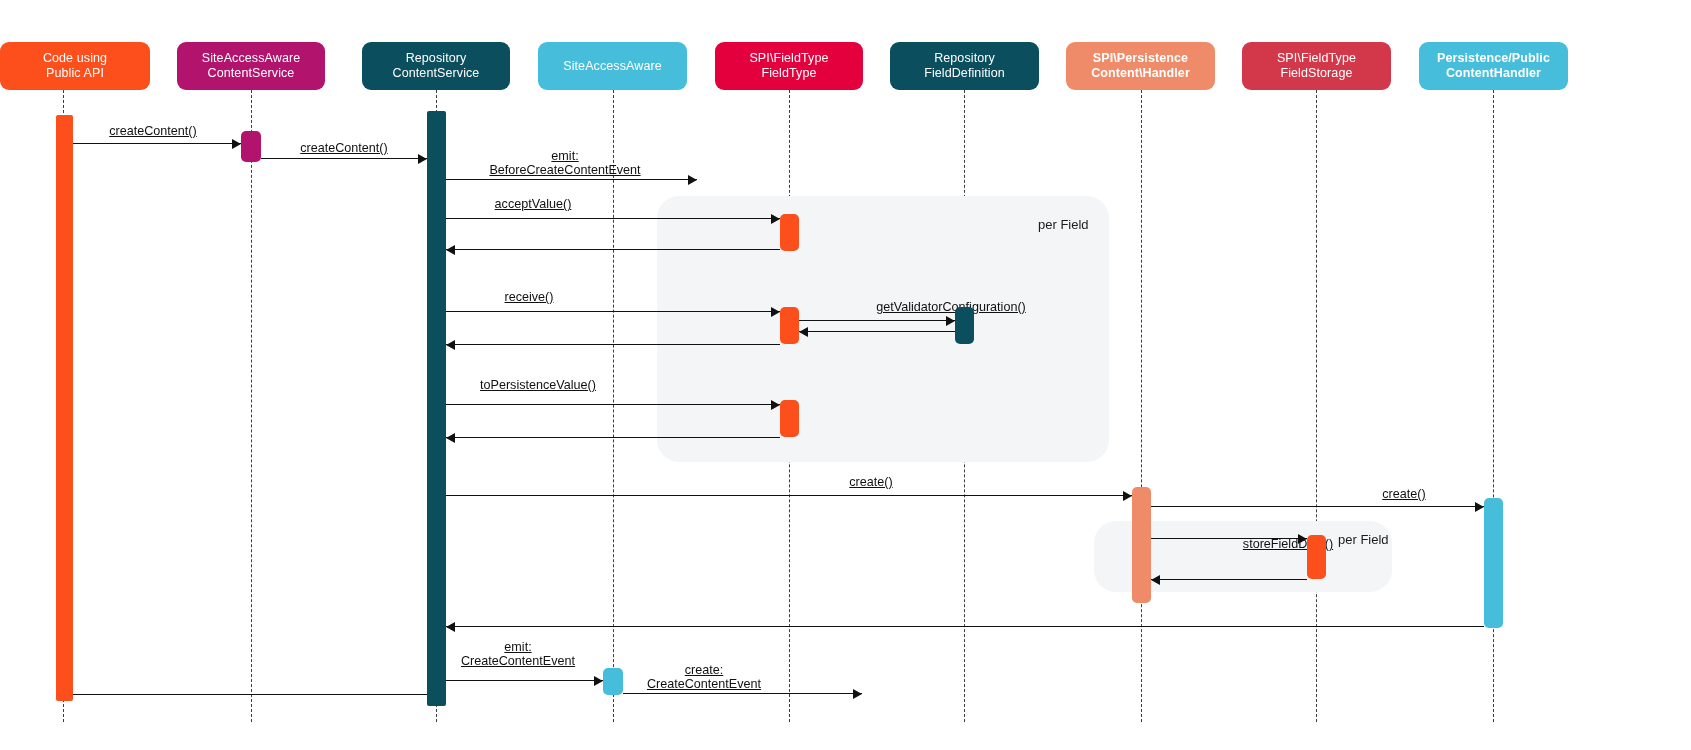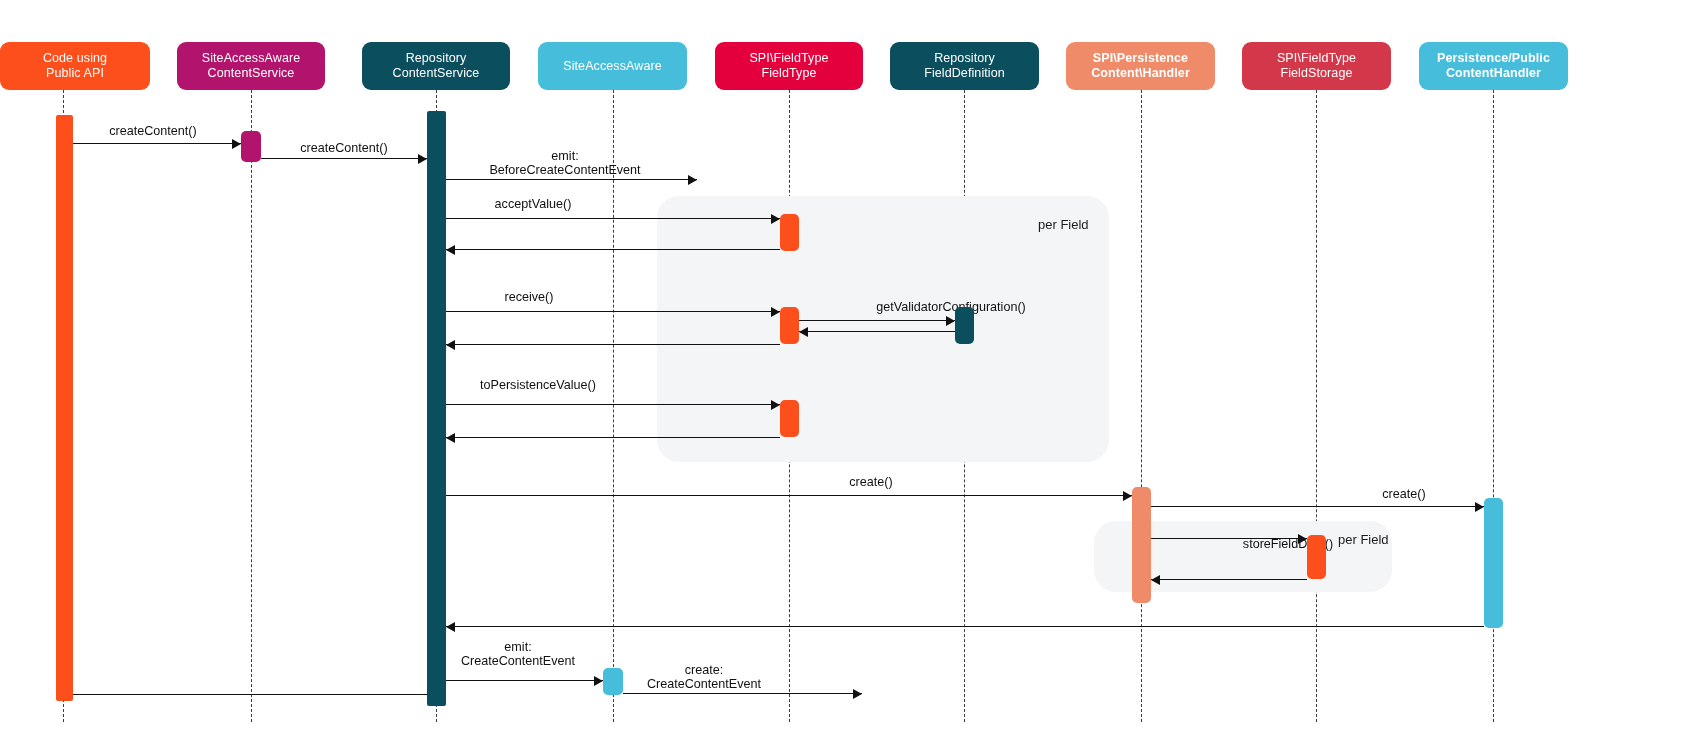--- a/index.html
+++ b/index.html
@@ -74,20 +74,21 @@
   .arrow-head.right { border-left: 9px solid #111111; }
   .arrow-head.left  { border-right: 9px solid #111111; }
 
   .msg-label {
     position: absolute;
     font-size: 12.6px;
     line-height: 14px;
     color: #111111;
     white-space: pre-line;
     text-align: center;
+    text-decoration: underline;
   }
 </style>
 </head>
 <body>
 
 <div id="stage" style="background: rgb(255, 255, 255); margin-top: 32px;">
   <div id="participants-layer">
       <div class="participant" style="left: 0px; width: 150px; background: rgb(253, 79, 28);">Code using
 Public API</div>
       <div class="participant" style="left: 177px; width: 148px; background: rgb(178, 19, 108);">SiteAccessAware

